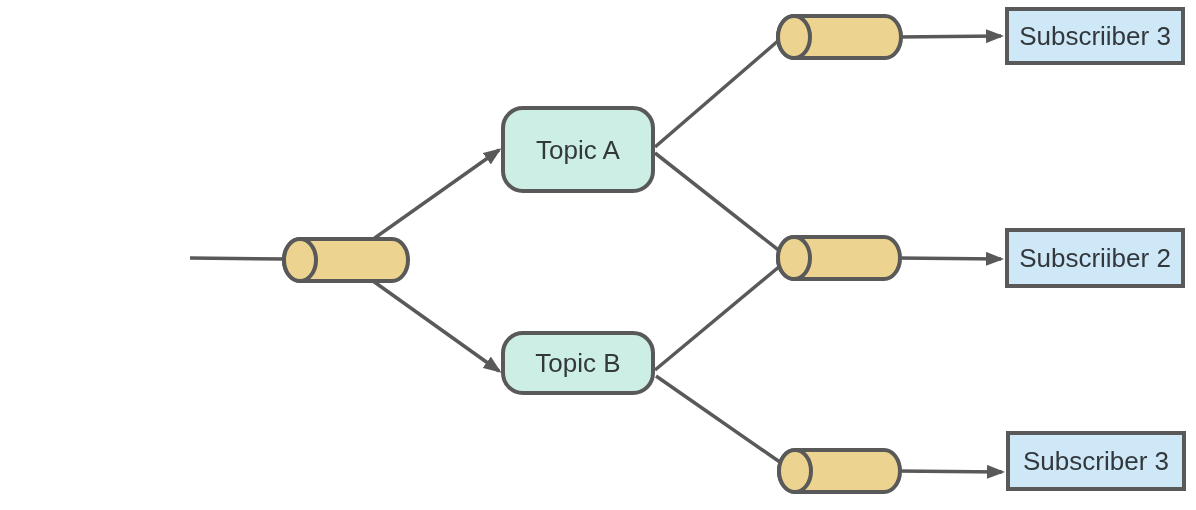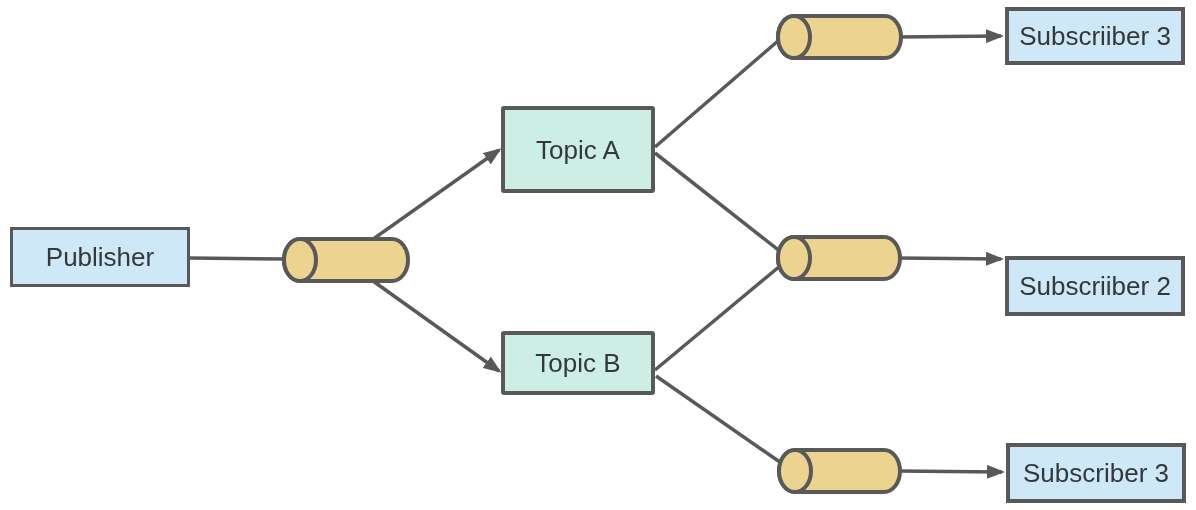--- a/index.html
+++ b/index.html
@@ -28,21 +28,21 @@
     white-space:nowrap;
   }
   .rect{
     background:var(--box-fill);
     border:3.5px solid var(--stroke);
   }
   .sub{border-width:4px;}
   .topic{
     background:var(--topic-fill);
     border:4px solid var(--stroke);
-    border-radius:3px;
+    border-radius:22px;
   }
 </style>
 </head>
 <body>
 
 <div class="canvas" style="--background: #ffffff; --box-fill: #cee8f7; --topic-fill: #cdeee4; --cylinder-fill: #ecd38f; --stroke: #595959; --text: #33383d;">
 
   <svg class="wires" viewBox="0 0 1196 510">
     <defs>
       <marker id="arrow" viewBox="0 0 18 14" refX="15" refY="7" markerWidth="18" markerHeight="14" markerUnits="userSpaceOnUse" orient="auto">
@@ -72,25 +72,24 @@
     <g class="cyl">
       <path d="M794,237 H884 A16,21 0 0 1 884,279 H794 A16,21 0 0 1 794,237 Z"></path>
       <ellipse cx="794" cy="258" rx="16" ry="21"></ellipse>
     </g>
     <g class="cyl">
       <path d="M795,450 H884 A16,21 0 0 1 884,492 H795 A16,21 0 0 1 795,450 Z"></path>
       <ellipse cx="795" cy="471" rx="16" ry="21"></ellipse>
     </g>
   </svg>
 
-  <div class="node rect" style="left:10px;top:227px;width:180px;height:60px;">Publisher</div>
 
   <div class="node topic" style="left:501px;top:106px;width:154px;height:87px;">Topic A</div>
 
   <div class="node topic" style="left:501px;top:331px;width:154px;height:64px;">Topic B</div>
 
   <div class="node rect sub" style="left:1005px;top:7px;width:180px;height:58px;">Subscriiber 3</div>
 
-  <div class="node rect sub" style="left:1005px;top:228px;width:180px;height:60px;margin-top:28px;">Subscriiber 2</div>
+  <div class="node rect sub" style="left:1005px;top:228px;width:180px;height:60px;">Subscriiber 2</div>
 
-  <div class="node rect sub" style="left:1006px;top:443px;width:180px;height:60px;">Subscriber 3</div>
+  <div class="node rect sub" style="left:1006px;top:431px;width:180px;height:60px;">Subscriber 3</div>
 
 </div>
 
 </body></html>

